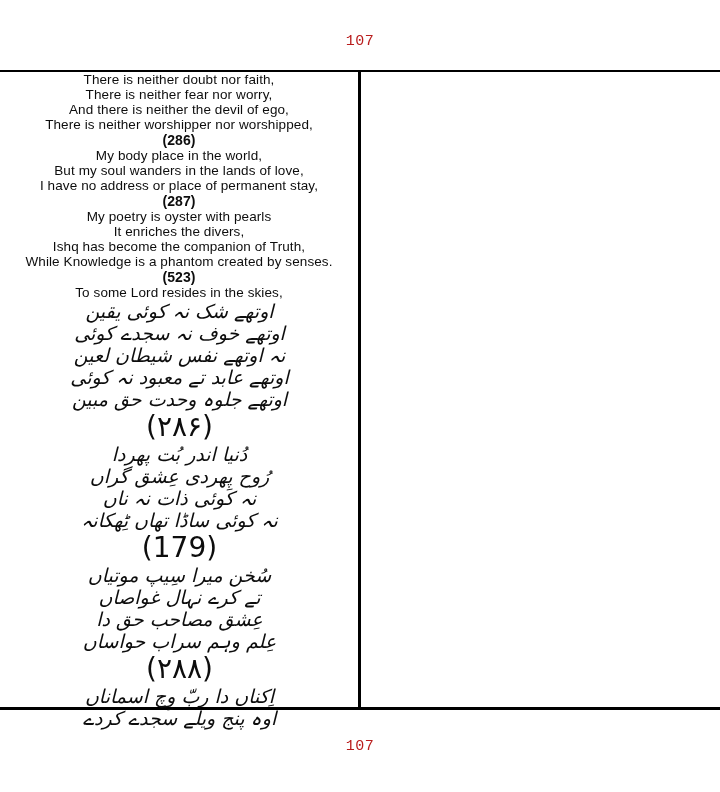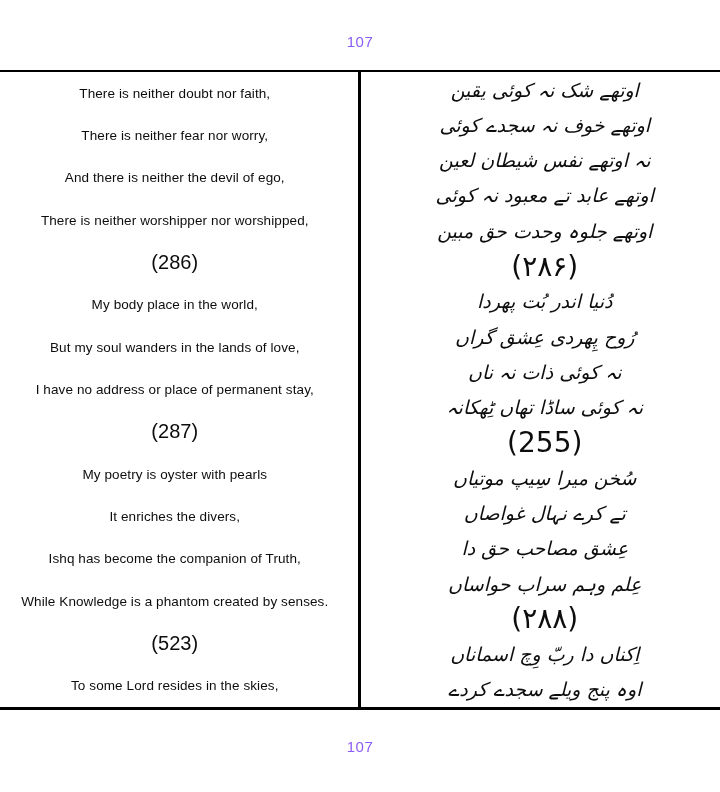--- a/index.html
+++ b/index.html
@@ -18,73 +18,73 @@
     position: relative;
     width: 720px;
     height: 792px;
     background: #ffffff;
   }
   .page-number {
     position: absolute;
     left: 0;
     width: 720px;
     text-align: center;
-    font-family: Liberation Sans, sans-serif;
+    font-family: Liberation Mono, monospace;
     font-size: 15px;
     letter-spacing: 0.5px;
-    color: #8b5cf6;
+    color: #b91c1c;
   }
   .page-number.top { top: 33px; }
   .page-number.bottom { top: 738px; }
 
   .content {
     position: absolute;
     top: 70px;
     left: 0;
     width: 720px;
     height: 640px;
     box-sizing: border-box;
     border-top: 2px solid #000000;
     border-bottom: 3px solid #000000;
     display: flex;
-    flex-direction: row;
+    flex-direction: column;
   }
   .divider {
     position: absolute;
     top: 70px;
     left: 358px;
     width: 3px;
     height: 640px;
     background: #000000;
   }
   .col {
     display: flex;
     flex-direction: column;
     box-sizing: border-box;
   }
   .col.english { width: 358px; }
-  .col.urdu { width: 359px; margin-left: 20px; border-radius: 26px; }
+  .col.urdu { width: 359px; margin-left: 0; border-radius: 26px; }
 
   .line {
     flex: 1 1 0;
     display: flex;
     align-items: center;
     justify-content: center;
     text-align: center;
     padding: 0 8px;
     white-space: nowrap;
   }
   .en {
     font-size: 13.5px;
     letter-spacing: 0.1px;
     color: #0d0d0d;
   }
   .en.num {
-    font-weight: 400;
-    font-size: 20px;
+    font-weight: 700;
+    font-size: 14px;
   }
   .ur {
     direction: rtl;
     font-family: "DejaVu Sans", sans-serif;
     font-size: 19px;
     font-style: italic;
     color: #0d0d0d;
   }
   .ur.num {
     font-size: 28px;
@@ -120,21 +120,21 @@
         <div class="line ur">اوتھے شک نہ کوئی یقین</div>
         <div class="line ur">اوتھے خوف نہ سجدے کوئی</div>
         <div class="line ur">نہ اوتھے نفس شیطان لعین</div>
         <div class="line ur">اوتھے عابد تے معبود نہ کوئی</div>
         <div class="line ur">اوتھے جلوہ وحدت حق مبین</div>
         <div class="line ur num">(۲۸۶)</div>
         <div class="line ur">دُنیا اندر بُت پھردا</div>
         <div class="line ur">رُوح پِھردی عِشق گراں</div>
         <div class="line ur">نہ کوئی ذات نہ ناں</div>
         <div class="line ur">نہ کوئی ساڈا تھاں ٹِھکانہ</div>
-        <div class="line ur num">(255)</div>
+        <div class="line ur num">(179)</div>
         <div class="line ur">سُخن میرا سِیپ موتیاں</div>
         <div class="line ur">تے کرے نہال غواصاں</div>
         <div class="line ur">عِشق مصاحب حق دا</div>
         <div class="line ur">عِلم وہم سراب حواساں</div>
         <div class="line ur num">(۲۸۸)</div>
         <div class="line ur">اِکناں دا ربّ وِچ اسماناں</div>
         <div class="line ur">اوہ پنج ویلے سجدے کردے</div>
       </div>
   </div>
 

